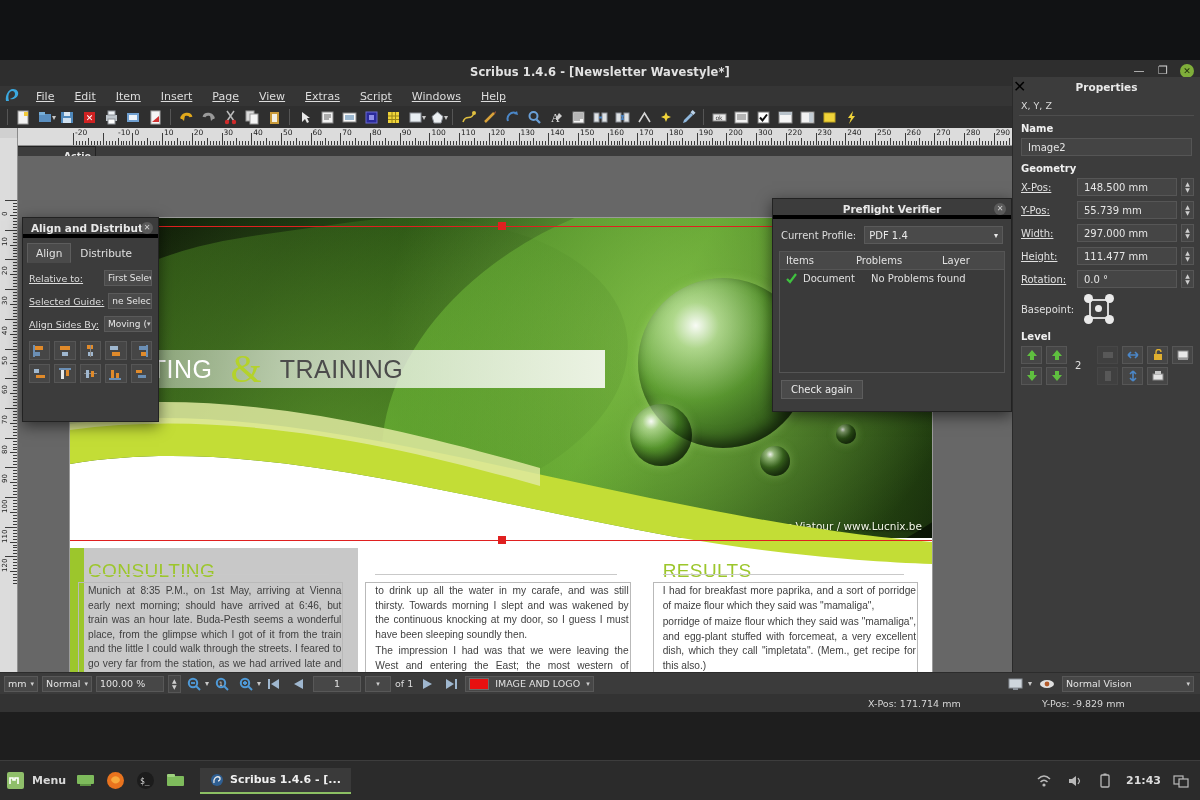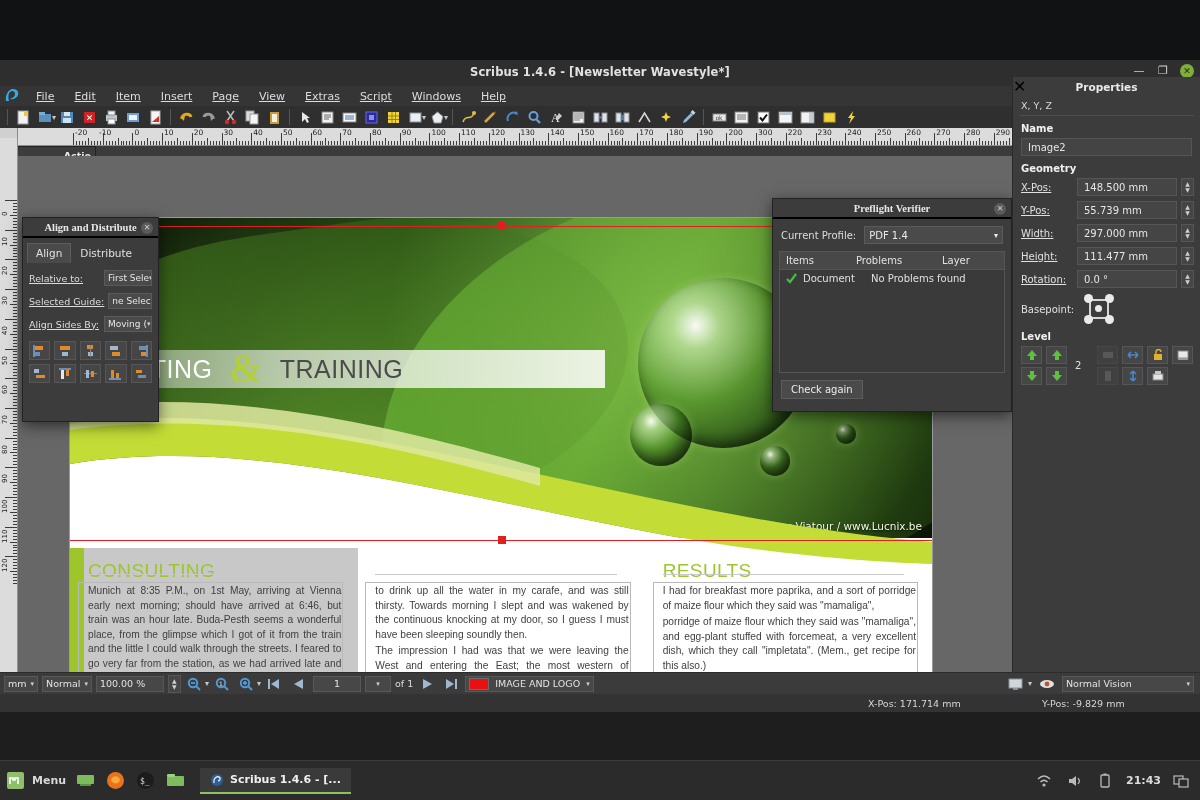--- a/index.html
+++ b/index.html
@@ -95,21 +95,21 @@
   .colrule { position:absolute; left:18px; right:28px; top:26px; height:1px; background:#c9c9c9; }
   .colframe { position:absolute; left:8px; top:34px; right:14px; bottom:-40px;
      border:1px solid #b9b9b9; pointer-events:none; }
   .greyblock { position:absolute; left:0; top:330px; width:288px; height:270px;
      background:#c8c8c8; }
   .leftgreen { position:absolute; left:0; top:330px; width:14px; height:270px; background:#9cc62c; }
 
   
   .dlg { position:absolute; background:#3c3c3c; border:1px solid #222;
      box-shadow:0 4px 14px rgba(0,0,0,.55); }
-  .dlg .dt { height:20px; background:#3c3c3c; position:relative; border-bottom:2px solid #000000;font-family:Liberation Serif, serif; }
+  .dlg .dt { height:20px; background:#3c3c3c; position:relative; border-bottom:4px solid #000000; }
   .dlg .dt span { position:absolute; left:0; right:0; top:4px; text-align:center;
      font-size:10.5px; color:#e8e8e8; font-weight:bold; }
   .dlg .dx { position:absolute; right:5px; top:4px; width:12px; height:12px; border-radius:50%;
      background:#5a5a5a; color:#cfcfcf; font-size:8px; text-align:center; line-height:12px; }
 
   
   #aligndlg { left:22px; top:157px; width:137px; height:205px; }
   .adtabs { display:flex; margin:5px 4px 0 4px; }
   .adtab { font-size:10.5px; color:#e0e0e0; padding:3px 8px; border:1px solid transparent; }
   .adtab.on { background:#4a4a4a; border:1px solid #5d5d5d; border-bottom-color:#4a4a4a; }
@@ -494,21 +494,21 @@
           <div class="rtick" style="left: 55px; height: 12px;"></div>
           <div class="rtick" style="left: 57.97px; height: 4px;"></div>
           <div class="rtick" style="left: 60.94px; height: 4px;"></div>
           <div class="rtick" style="left: 63.91px; height: 4px;"></div>
           <div class="rtick" style="left: 66.88px; height: 4px;"></div>
           <div class="rtick" style="left: 69.85px; height: 7px;"></div>
           <div class="rtick" style="left: 72.82px; height: 4px;"></div>
           <div class="rtick" style="left: 75.79px; height: 4px;"></div>
           <div class="rtick" style="left: 78.76px; height: 4px;"></div>
           <div class="rtick" style="left: 81.73px; height: 4px;"></div>
-          <div class="rlab" style="left: 81px;">-10</div>
+          <div class="rlab" style="left: 100px;">-10</div>
           <div class="rtick" style="left: 84.7px; height: 12px;"></div>
           <div class="rtick" style="left: 87.67px; height: 4px;"></div>
           <div class="rtick" style="left: 90.64px; height: 4px;"></div>
           <div class="rtick" style="left: 93.61px; height: 4px;"></div>
           <div class="rtick" style="left: 96.58px; height: 4px;"></div>
           <div class="rtick" style="left: 99.55px; height: 7px;"></div>
           <div class="rtick" style="left: 102.52px; height: 4px;"></div>
           <div class="rtick" style="left: 105.49px; height: 4px;"></div>
           <div class="rtick" style="left: 108.46px; height: 4px;"></div>
           <div class="rtick" style="left: 111.43px; height: 4px;"></div>

